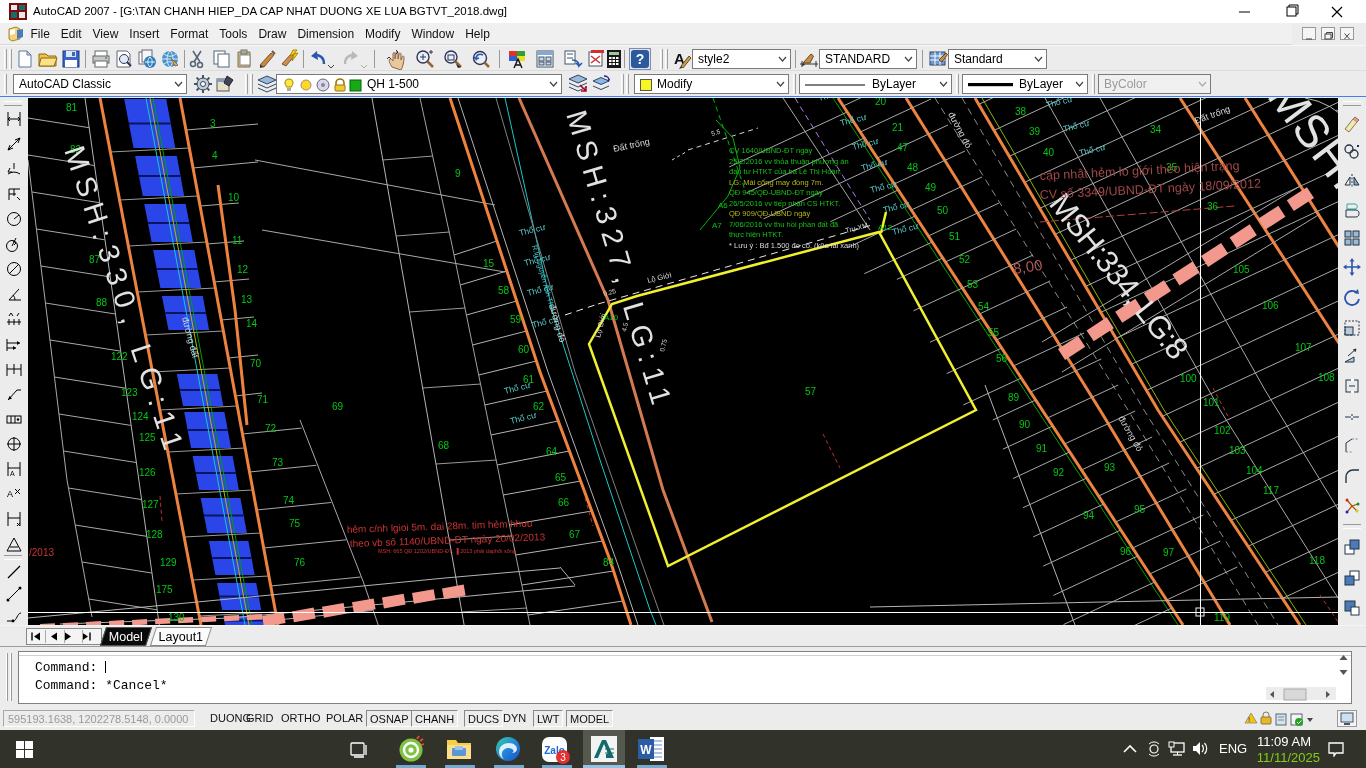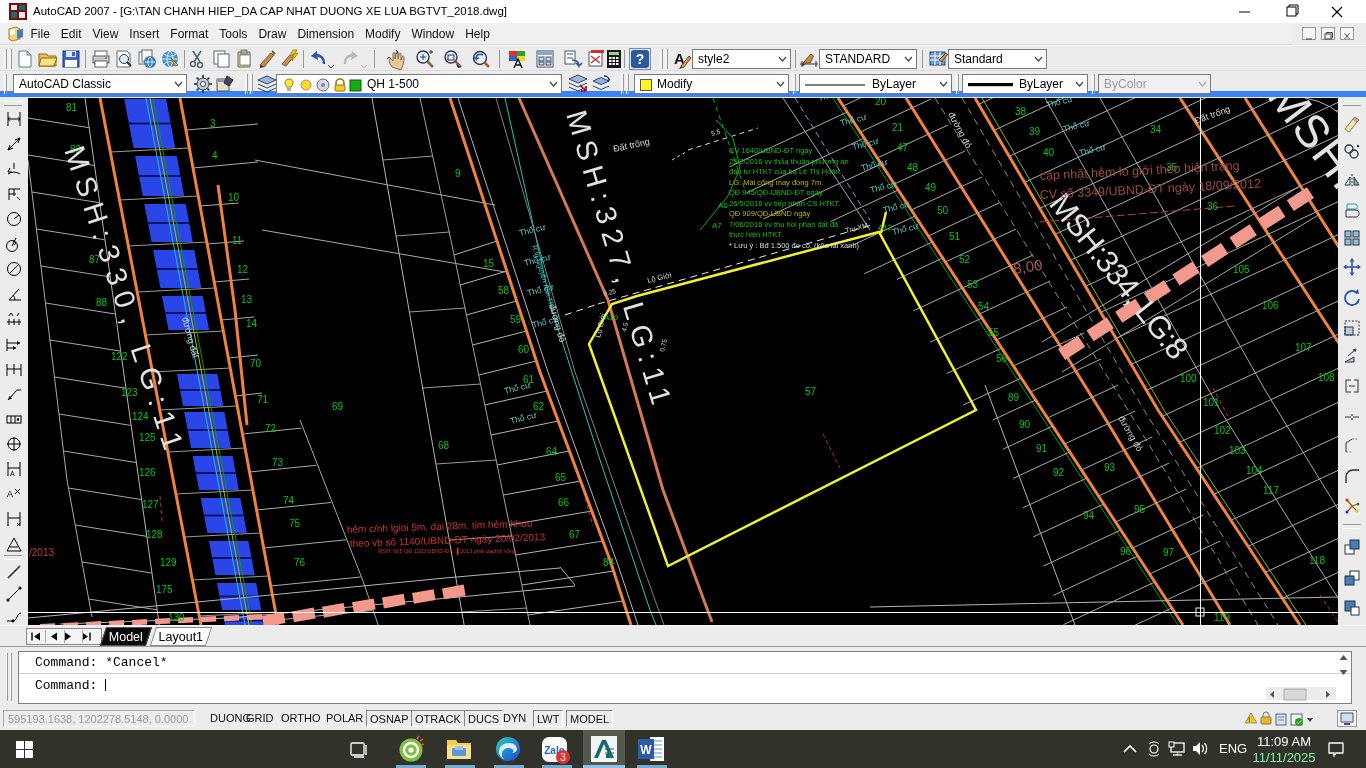--- a/index.html
+++ b/index.html
@@ -261,21 +261,21 @@
           <path d="M3 8 h15 M3 12 h15 M8 4 v13 M13 4 v13" stroke="#fff"></path>
           <path d="M12 12 L19 5 l1.5 1.5 L15 14 z" fill="#c8903a" stroke="#643"></path>
         </svg></div>
     <div class="combo" style="left:948px;width:99px">
         <span class="ct">Standard</span>
         <svg class="ca" viewBox="0 0 9 9">
           <path d="M1 3 l3.5 4 3.5-4" fill="none" stroke="#444" stroke-width="1.2"></path>
         </svg>
       </div>
   </div>
-  <div class="tbrow" id="row2" style="top:71px; height:26px; border-bottom:6px solid #3b82f6">
+  <div class="tbrow" id="row2" style="top:71px; height:26px; border-bottom:1px solid #3b82f6">
     <div class="grip" style="left:4px"></div>
     <div class="combo" style="left:13px;width:174px">
         <span class="ct">AutoCAD Classic</span>
         <svg class="ca" viewBox="0 0 9 9">
           <path d="M1 3 l3.5 4 3.5-4" fill="none" stroke="#444" stroke-width="1.2"></path>
         </svg>
       </div>
     <div class="tbtn" style="left:192px"><svg width="22" height="22" viewBox="0 0 22 22">
           <circle cx="11" cy="11" r="6" fill="#c0ccd8" stroke="#345"></circle>
           <circle cx="11" cy="11" r="2.5" fill="#fff" stroke="#345"></circle>
@@ -935,22 +935,22 @@
       <div style="transform:skewX(18deg)">Model</div>
     </div>
     <div style="position:absolute;left:153px;top:1px;width:56px;height:19px;background:#fbfbfb;color:#000;font-size:12.5px;text-align:center;line-height:18px;transform:skewX(-18deg);border:1px solid #888">
       <div style="transform:skewX(18deg)">Layout1</div>
     </div>
   </div>
   <div id="cmd">
     <div style="position:absolute;left:6px;top:6px;width:2px;height:48px;border-left:1px solid #fff;border-right:1px solid #999"></div>
     <div style="position:absolute;left:10px;top:6px;width:2px;height:48px;border-left:1px solid #fff;border-right:1px solid #999"></div>
     <div id="cmdbox">
+      <div style="border-top:1px solid #d4d0c8;margin-top:3px;padding:4px 0 0 16px">Command: <span style="display:inline-block;width:1px;height:12px;background:#000;vertical-align:-2px"></span></div>
       <div style="padding:3px 0 0 16px">Command: *Cancel*</div>
-      <div style="border-top:1px solid #d4d0c8;margin-top:3px;padding:4px 0 0 16px">Command: <span style="display:inline-block;width:1px;height:12px;background:#000;vertical-align:-2px"></span></div>
     </div>
     <div style="position:absolute;right:16px;top:5px;width:13px;height:26px">
       <svg width="13" height="26">
           <path d="M6.5 3 l4 5 h-8 z" fill="#555"></path>
           <path d="M6.5 23 l4-5 h-8 z" fill="#555"></path>
         </svg>
     </div>
     <div style="position:absolute;right:30px;top:40px;width:70px;height:13px;background:#ececec">
       <svg width="70" height="13">
           <path d="M8 3 l-4 3.5 4 3.5 z" fill="#555"></path>
@@ -959,21 +959,21 @@
         </svg>
     </div>
   </div>
   <div id="status">
     <div style="position:absolute;left:3px;top:3px;width:192px;height:17px;border:1px solid #a8a8a8;border-bottom-color:#fff;border-right-color:#fff;color:#9a9a9a;font-size:11px;padding:2px 0 0 4px">595193.1638, 1202278.5148, 0.0000</div>
     <div class="sbtn" style="left:207px">DUONG</div>
     <div class="sbtn" style="left:243px">GRID</div>
     <div class="sbtn" style="left:278px">ORTHO</div>
     <div class="sbtn" style="left:323px">POLAR</div>
     <div class="sbtn on" style="left:366px">OSNAP</div>
-    <div class="sbtn on" style="left:411px">OTRACK</div>
+    <div class="sbtn on" style="left:411px">CHANH</div>
     <div class="sbtn on" style="left:464px">DUCS</div>
     <div class="sbtn" style="left:500px">DYN</div>
     <div class="sbtn on" style="left:533px">LWT</div>
     <div class="sbtn on" style="left:566px">MODEL</div>
     <svg style="position:absolute;left:1243px;top:4px" width="70" height="16">
       <path d="M2 12 L8 2 l6 10 z" fill="#f2c218" stroke="#997"></path>
         <text x="5" y="11" font-size="8" fill="#333">!</text>
       <rect x="18" y="6" width="10" height="7" rx="1" fill="#e8b820" stroke="#875"></rect>
         <path d="M20 6 v-2 a3 3 0 0 1 6 0 v2" fill="none" stroke="#875"></path>
       <rect x="33" y="3" width="10" height="11" fill="#d8e0ea" stroke="#567"></rect>
@@ -1077,18 +1077,18 @@
         <line x1="9.5" y1="11" x2="9.5" y2="14" stroke="#fff"></line>
         <line x1="5" y1="14" x2="14" y2="14" stroke="#fff" stroke-width="1.3"></line>
         <rect x="1" y="1" width="5" height="5" fill="#31332a" stroke="#fff"></rect>
       </svg>
     <svg style="position:absolute;left:1192px;top:11px" width="17" height="15" viewBox="0 0 17 15">
         <path d="M1 5 h3 l4-4 v13 l-4-4 h-3 z" fill="#fff"></path>
         <path d="M10 4 a5 5 0 0 1 0 7 M12.5 2 a8 8 0 0 1 0 11" fill="none" stroke="#fff" stroke-width="1.2"></path>
       </svg>
     <div style="position:absolute;left:1219px;top:11px;color:#fff;font-size:13px">ENG</div>
     <div style="position:absolute;left:1253px;top:4px;color:#fff;font-size:13px;width:62px;text-align:center">11:09 AM</div>
-    <div style="position:absolute;left:1248px;top:20px;color:#86efac;font-size:13px;width:72px;text-align:center">11/11/2025</div>
+    <div style="position:absolute;left:1248px;top:20px;color:#84cc16;font-size:13px;width:72px;text-align:right">11/11/2025</div>
     <svg style="position:absolute;left:1327px;top:11px" width="18" height="16" viewBox="0 0 18 16">
         <path d="M2 2 h14 v10 h-7 l-2 3 v-3 h-5 z" fill="none" stroke="#fff" stroke-width="1.3"></path>
       </svg>
   </div>
 </div>
 
 </body></html>

